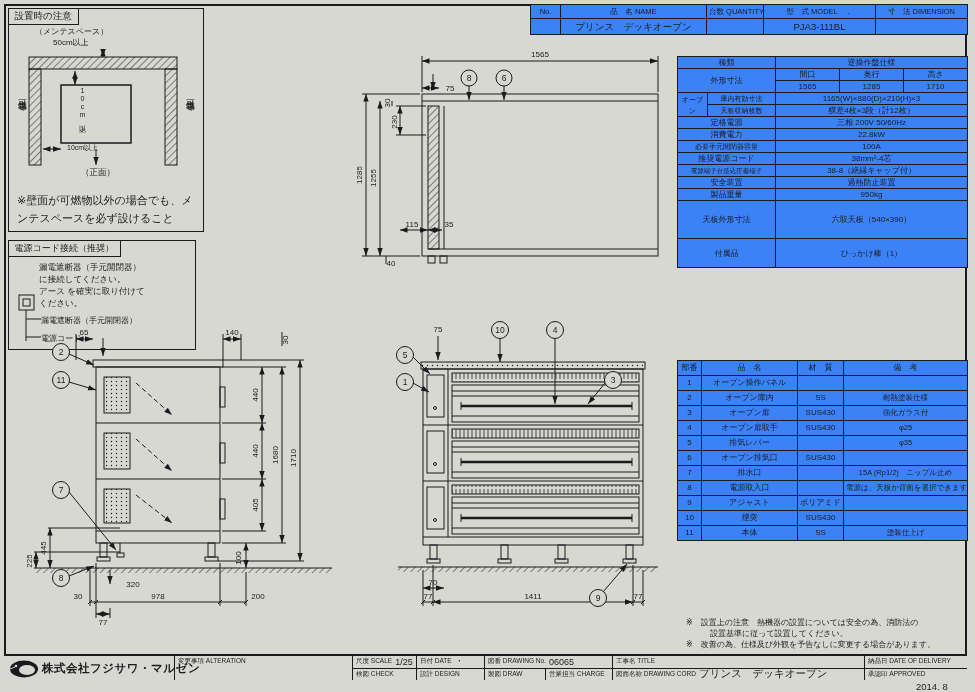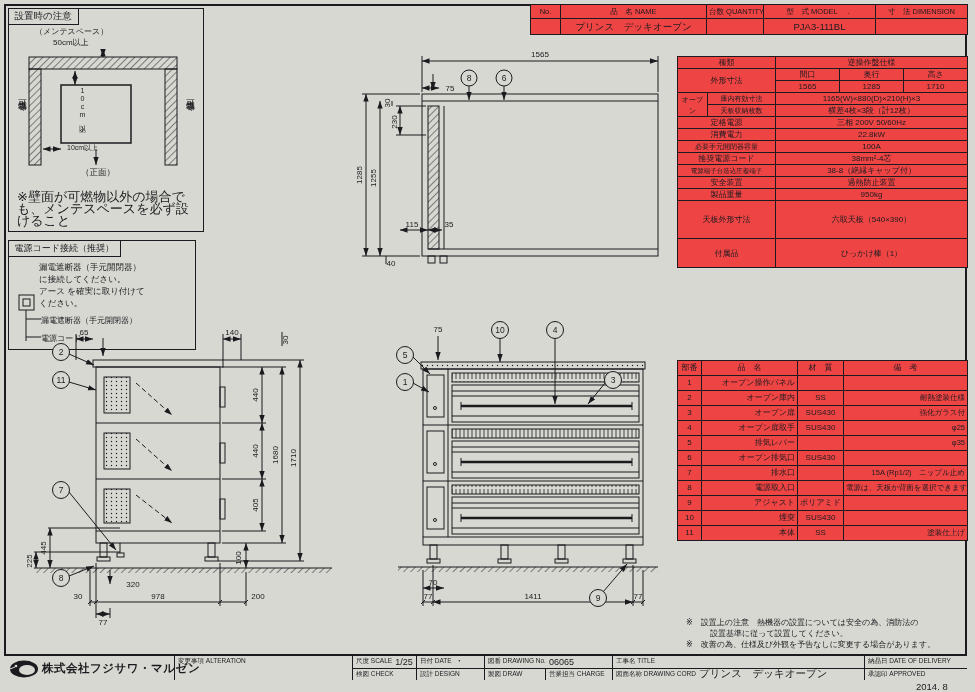--- a/index.html
+++ b/index.html
@@ -4,27 +4,27 @@
 <style>
 *{margin:0;padding:0;box-sizing:border-box}
 html,body{background:#96968f}
 body{font-family:"Liberation Sans","DejaVu Sans",sans-serif;color:#1b1b1f}
 .sheet{position:relative;width:975px;height:692px;background:#d8d8d2;overflow:hidden;margin:0 auto}
 .abs{position:absolute}
 .frame{position:absolute;left:4px;top:4px;width:963px;height:676px;border:2px solid #1b1b1f;pointer-events:none}
 .box{position:absolute;border:1.5px solid #1b1b1f;background:#d8d8d2}
 .tab{position:absolute;left:-1.5px;top:-1.5px;border:1.5px solid #1b1b1f;padding:1px 6px;font-size:9.5px;background:#d8d8d2;white-space:nowrap}
 .vtext{writing-mode:vertical-rl;text-orientation:upright;letter-spacing:1px}
-table.t{border-collapse:collapse;table-layout:fixed;background:#ef4444}
+table.t{border-collapse:collapse;table-layout:fixed;background:#3b82f6}
 table.t td{border:1px solid #1b1b1f;font-size:8px;padding:0 2px;overflow:hidden;white-space:nowrap;text-align:center}
 .spec td{height:11px;line-height:11px}
 tr.h26 td{height:38px}
 tr.h30 td{height:29px}
 .parts td{height:14px;line-height:14px}
-.parts td.l{text-align:right}
+.parts td.l{text-align:center}
 .parts td.rk{font-size:7.5px}
 tr.hh td{height:13px;font-size:7.5px;line-height:13px}
 tr.hv td{height:15px;font-size:9.5px;line-height:15px}
 .notes{position:absolute;left:686px;top:617px;width:278px;font-size:8px;line-height:11px;white-space:nowrap}
 .tblock{position:absolute;left:4px;top:654px;width:963px;height:26px;display:flex;border-top:2px solid #1b1b1f;background:#d8d8d2}
 .tb-col{display:flex;flex-direction:column;border-left:1px solid #1b1b1f}
 .tb-cell{display:flex;align-items:center;gap:3px;padding:0 3px;overflow:hidden}
 .tb-col .half{height:13px}
 .tb-col .half+.half,.tb-col .hrow{border-top:1px solid #1b1b1f}
 .hrow{display:flex;height:13px}
@@ -38,21 +38,21 @@
 .datestamp{position:absolute;left:916px;top:681px;font-size:9.5px}
 svg{overflow:visible}
 svg text{font-size:8.5px;fill:#1b1b1f;font-family:"Liberation Sans","DejaVu Sans",sans-serif}
 .s line,.s rect,.s circle,.s path{stroke:#1b1b1f;stroke-width:1;fill:none}
 .cc circle{fill:#d8d8d2;stroke:#1b1b1f;stroke-width:1}
 .cc text{text-anchor:middle;font-size:8.5px}
 .dim{text-anchor:middle;font-size:8px}
 .lbl8{font-size:8px;position:absolute;white-space:nowrap}
 .lbl7{font-size:7px;position:absolute;white-space:nowrap}
 .lbl85{font-size:8.5px;position:absolute;white-space:nowrap}
-.inote{position:absolute;font-size:13px;line-height:12px;width:182px}
+.inote{position:absolute;font-size:11px;line-height:18px;width:182px}
 </style>
 </head>
 <body>
 
 <div class="sheet">
   <svg width="0" height="0" class="abs">
     <defs>
       <marker id="aE" markerWidth="9" markerHeight="8" refX="8" refY="3.5" orient="auto" markerUnits="userSpaceOnUse">
           <path d="M0,0.8 L8,3.5 L0,6.2 z" fill="#1b1b1f"></path>
         </marker>

